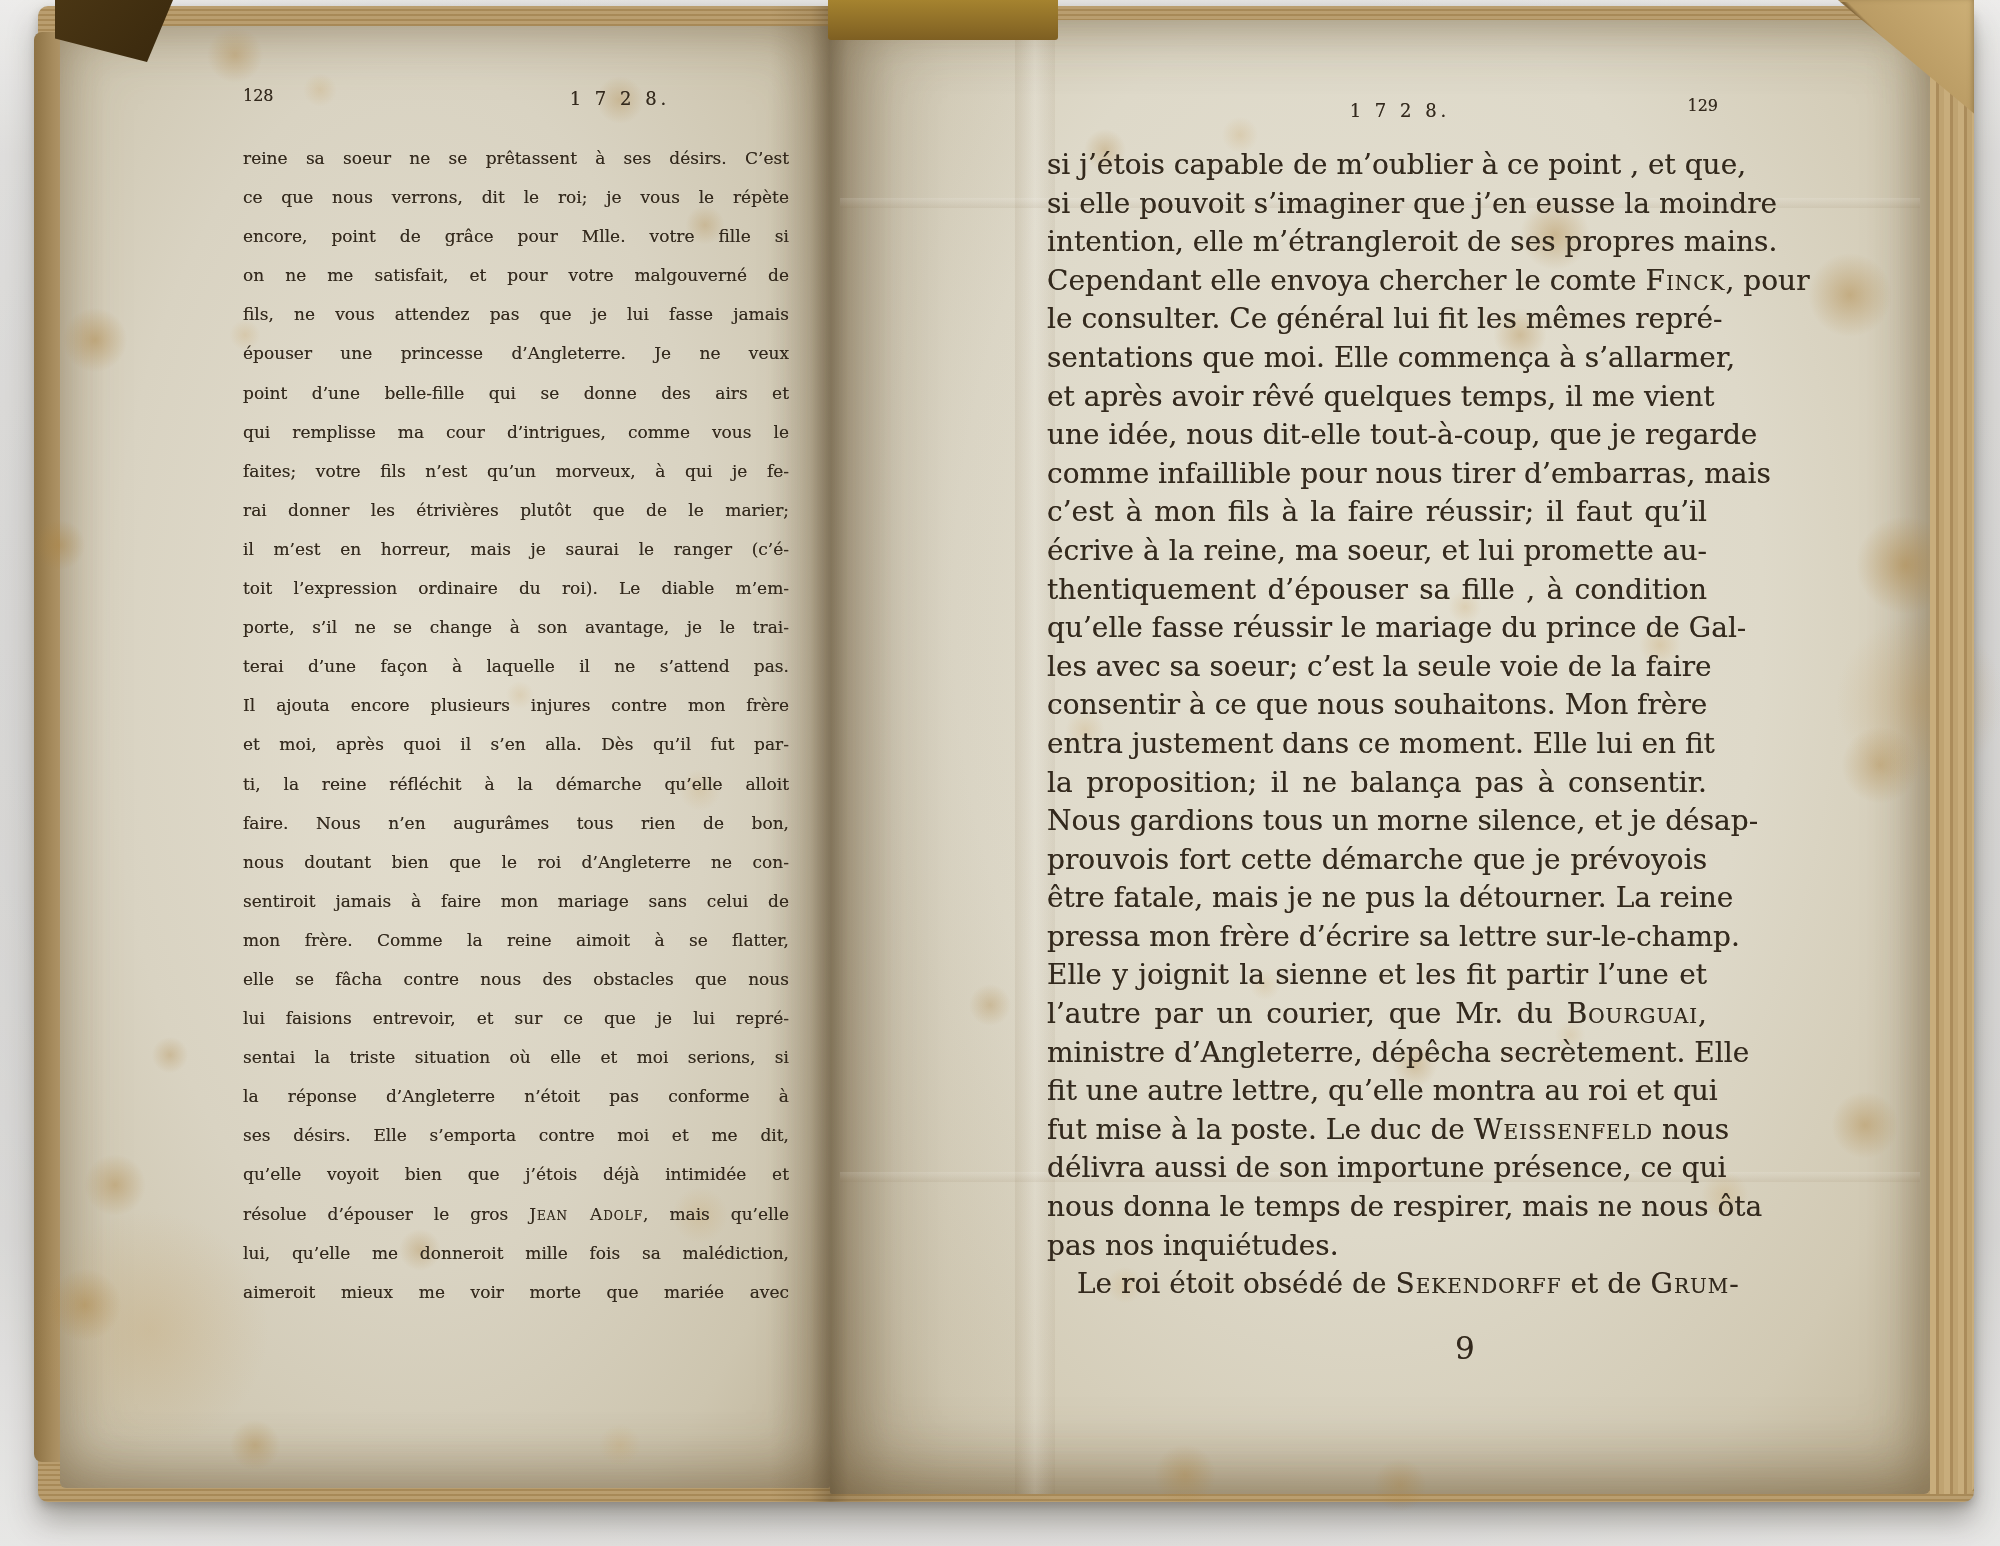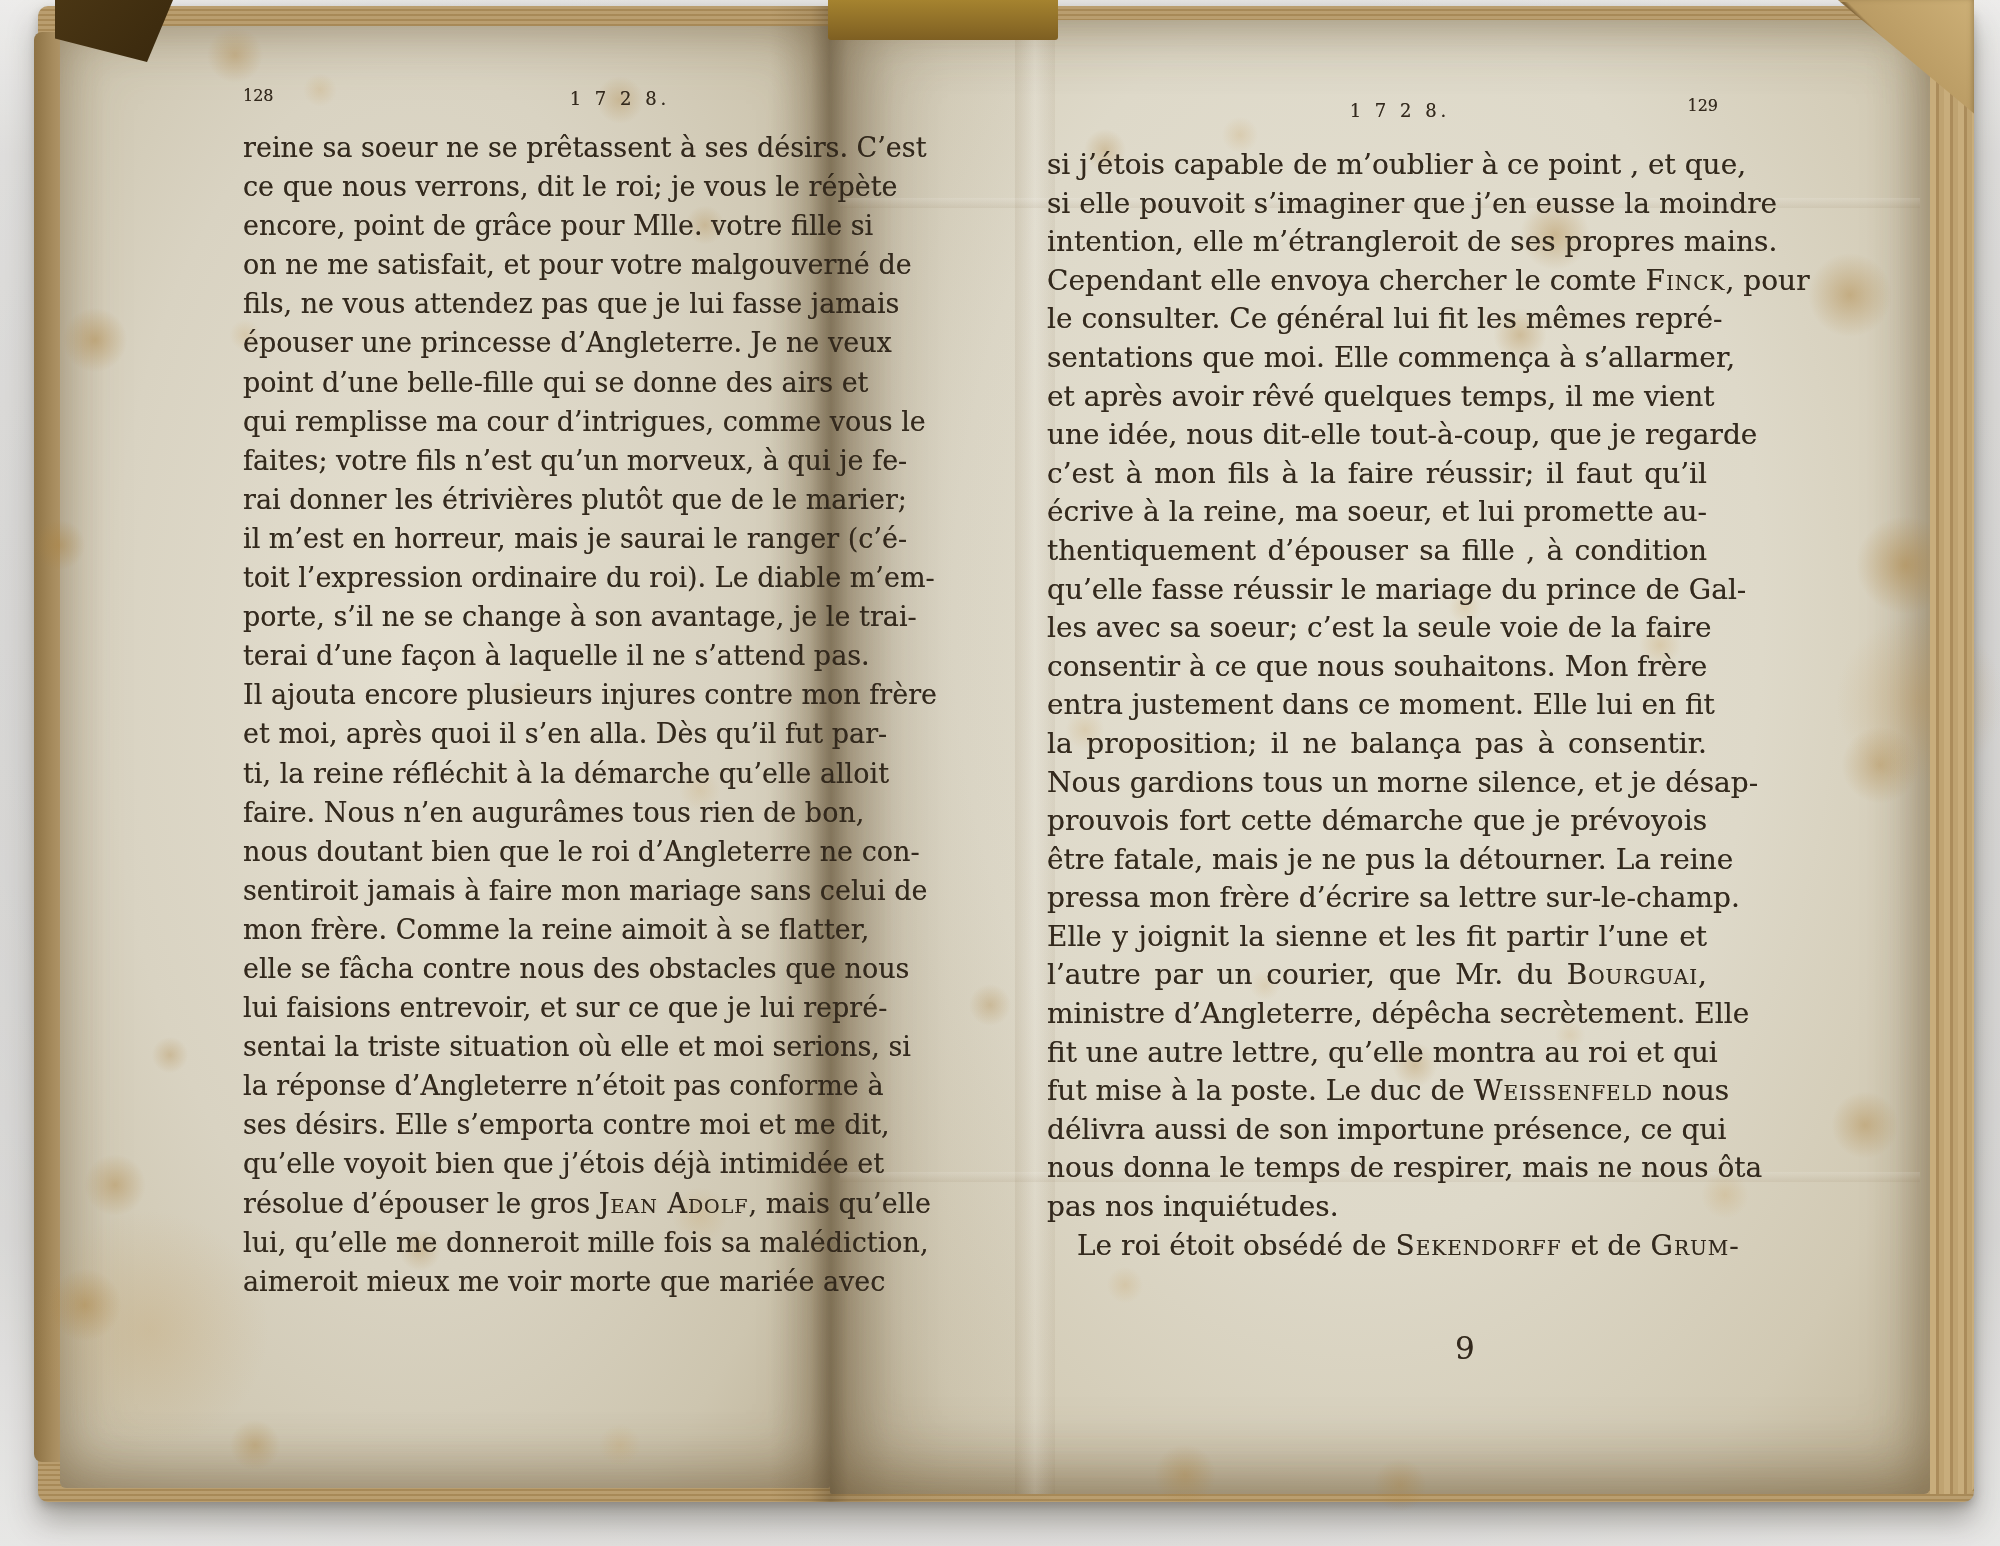--- a/index.html
+++ b/index.html
@@ -88,21 +88,21 @@
     clip-path:polygon(0 0,100% 0,100% 86%);}
   
   .txt{position:absolute; color:var(--ink); text-shadow:0 0 .6px rgba(50,40,25,.55);}
   .pnum{font-size:16px;}
   .pnum-left{left:243px; top:86px;}
   .pnum-right{left:1600px; top:96px; width:118px; text-align:right;}
   .rhead{letter-spacing:4px; font-size:18px; text-align:center;}
   .rhead-left{left:470px; top:88px; width:300px;}
   .rhead-right{left:1255px; top:100px; width:290px;}
   .body-text{text-align:justify;}
-  .body-left{left:243px; top:128px; width:546px; font-size:27px; line-height:39.1px;}
+  .body-left{left:243px; top:139px; width:546px; font-size:17px; line-height:39.1px;}
   .body-right{left:1047px; top:146px; width:660px; font-size:28px; line-height:38.6px;}
   .line{text-align-last:justify; white-space:nowrap;}
   .line.noj{text-align-last:left;}
   .sc{font-variant:small-caps; letter-spacing:1px;}
   .sig{left:1455px; top:1330px; font-size:31px;}
 </style>
 </head>
 <body>
 
 <div class="backdrop"></div>
@@ -163,20 +163,21 @@
   </div>
 <div class="txt body-text body-right" id="right-lines">
     <div class="line"><span>si j’étois capable de m’oublier à ce point , et que,</span></div>
     <div class="line"><span>si elle pouvoit s’imaginer que j’en eusse la moindre</span></div>
     <div class="line"><span>intention, elle m’étrangleroit de ses propres mains.</span></div>
     <div class="line"><span>Cependant elle envoya chercher le comte </span><span class="sc">Finck</span><span>, pour</span></div>
     <div class="line"><span>le consulter. Ce général lui fit les mêmes repré-</span></div>
     <div class="line"><span>sentations que moi. Elle commença à s’allarmer,</span></div>
     <div class="line"><span>et après avoir rêvé quelques temps, il me vient</span></div>
     <div class="line"><span>une idée, nous dit-elle tout-à-coup, que je regarde</span></div>
+    <div class="line"><span>comme infaillible pour nous tirer d’embarras, mais</span></div>
     <div class="line"><span>c’est à mon fils à la faire réussir; il faut qu’il</span></div>
     <div class="line"><span>écrive à la reine, ma soeur, et lui promette au-</span></div>
     <div class="line"><span>thentiquement d’épouser sa fille , à condition</span></div>
     <div class="line"><span>qu’elle fasse réussir le mariage du prince de Gal-</span></div>
     <div class="line"><span>les avec sa soeur; c’est la seule voie de la faire</span></div>
     <div class="line"><span>consentir à ce que nous souhaitons. Mon frère</span></div>
     <div class="line"><span>entra justement dans ce moment. Elle lui en fit</span></div>
     <div class="line"><span>la proposition; il ne balança pas à consentir.</span></div>
     <div class="line"><span>Nous gardions tous un morne silence, et je désap-</span></div>
     <div class="line"><span>prouvois fort cette démarche que je prévoyois</span></div>

